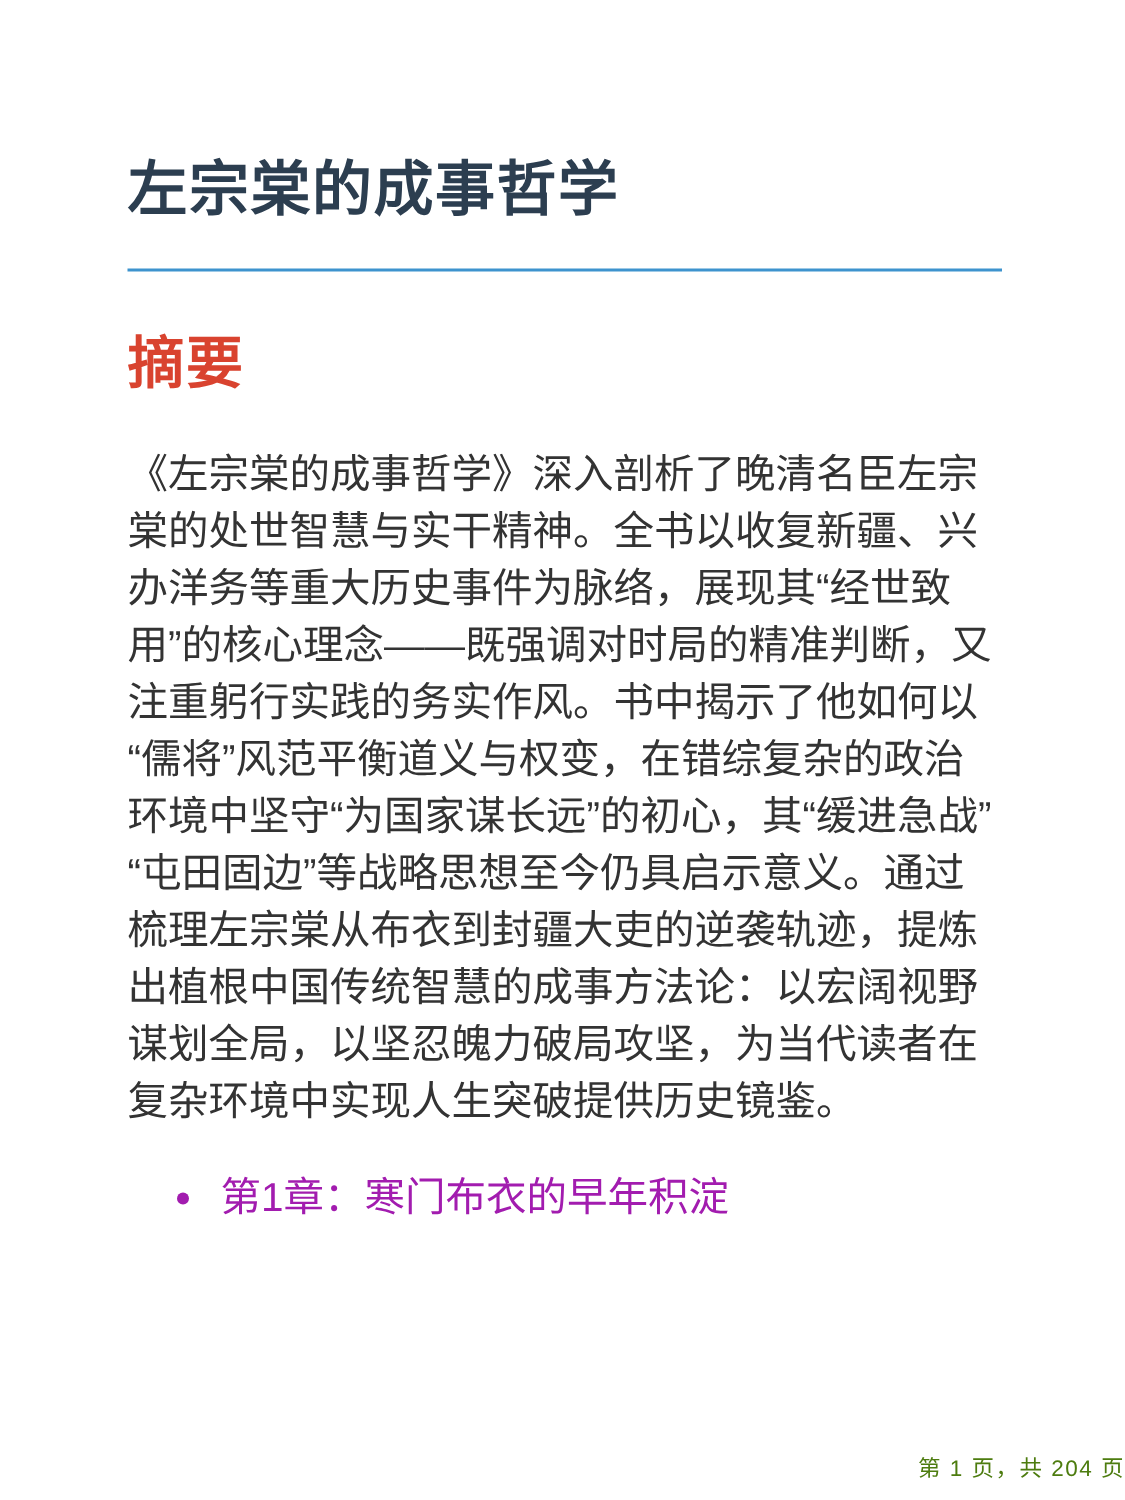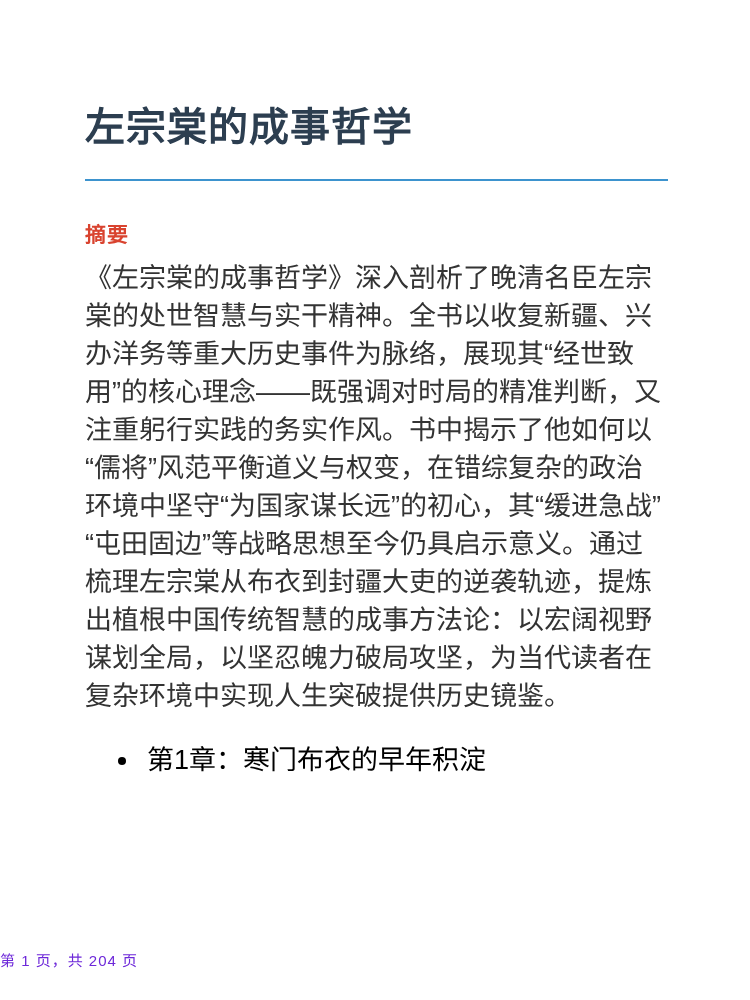--- a/index.html
+++ b/index.html
@@ -30,60 +30,60 @@
     letter-spacing: 1px;
   }
   .title-divider {
     height: 0;
     border: none;
     border-bottom: 2px solid #3d93ce;
     margin: 29px 0 0 0;
   }
   .section-heading {
     margin: 42px 0 0 0;
-    font-size: 21px;
+    font-size: 38px;
     line-height: 1.1;
     font-weight: 700;
     color: #d9432f;
     letter-spacing: 1px;
   }
   .abstract-text {
-    margin: 13px 0 0 0;
+    margin: 32px 0 0 0;
     font-size: 27px;
     line-height: 38px;
     color: #333333;
     text-align: left;
   }
   .toc-heading {
     margin: 55px 0 0 0;
   }
   .toc-list {
     margin: 26px 0 0 0;
     padding: 0 0 0 56px;
     list-style: disc outside;
     font-size: 27px;
     line-height: 38px;
-    color: #000000;
+    color: #a21caf;
   }
   .toc-sublist {
     margin: 22px 0 0 0;
     padding: 0 0 0 52px;
     list-style: circle outside;
   }
   .toc-item {
     padding-left: 6px;
   }
   .page-footer {
     position: absolute;
     left: 0;
     right: 0;
-    bottom: 30px;
-    text-align: left;
+    bottom: 12px;
+    text-align: right;
     font-size: 15px;
-    color: #6d28d9;
+    color: #4d7c0f;
     letter-spacing: 1px;
   }
 </style>
 </head>
 <body>
 
 <div class="page">
 
   <h1 class="doc-title">左宗棠的成事哲学</h1>
 

